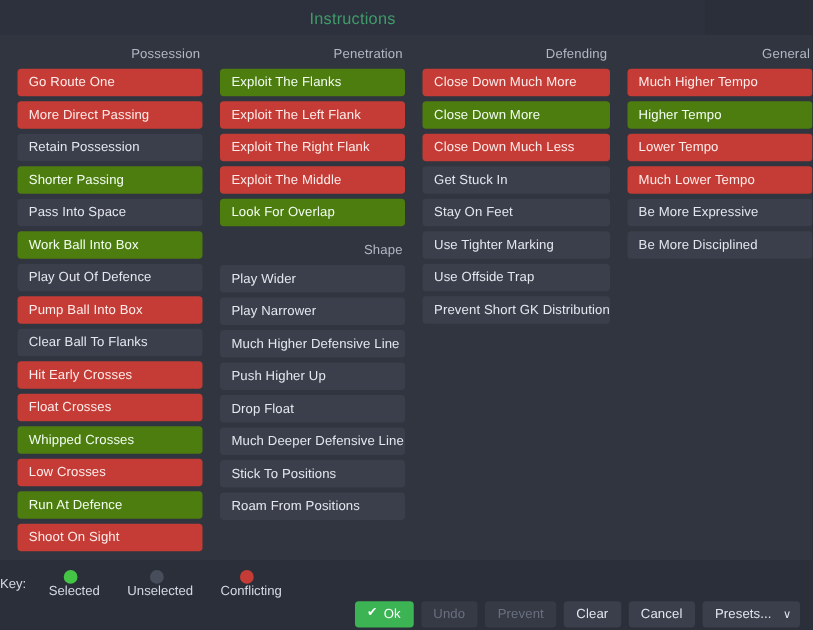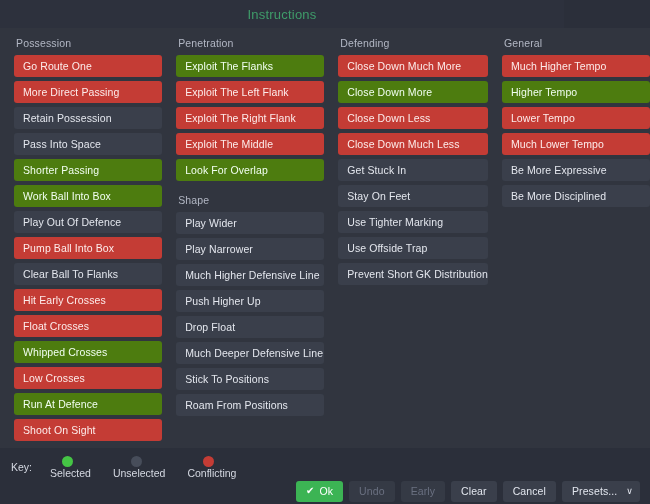--- a/index.html
+++ b/index.html
@@ -56,20 +56,21 @@
   .column {
     width: 156px;
     margin-left: 14px;
     box-sizing: border-box;
   }
   .col-head {
     font-size: 10.5px;
     color: #b2b7c4;
     padding: 3px 2px 6px 2px;
     letter-spacing: .15px;
+    text-align: right;
   }
   .col-head.inline-head {
     padding-top: 9px;
   }
   .item {
     height: 22px;
     margin-bottom: 4px;
     border-radius: 3px;
     background: #3a3f4b;
     color: #e4e7ee;
@@ -92,21 +93,20 @@
   }
 
   
   .legend {
     position: absolute;
     left: 0; top: 456px;
     width: 650px;
     height: 22px;
     display: flex;
     align-items: center;
-    padding-left: 11px;
     box-sizing: border-box;
     font-size: 10.5px;
     color: #d5d9e2;
   }
   .legend-label {
     margin-right: 18px;
     color: #d5d9e2;
   }
   .legend-entry {
     display: flex;
@@ -187,22 +187,22 @@
     <div class="title">Instructions</div>
   </div>
 
   <div class="panel">
     <div class="columns" id="columns">
         <div class="column">
           <div class="col-head">Possession</div>
           <div class="item conflicting">Go Route One</div>
           <div class="item conflicting">More Direct Passing</div>
           <div class="item unselected">Retain Possession</div>
+          <div class="item selected">Shorter Passing</div>
           <div class="item unselected">Pass Into Space</div>
-          <div class="item selected">Shorter Passing</div>
           <div class="item selected">Work Ball Into Box</div>
           <div class="item unselected">Play Out Of Defence</div>
           <div class="item conflicting">Pump Ball Into Box</div>
           <div class="item unselected">Clear Ball To Flanks</div>
           <div class="item conflicting">Hit Early Crosses</div>
           <div class="item conflicting">Float Crosses</div>
           <div class="item selected">Whipped Crosses</div>
           <div class="item conflicting">Low Crosses</div>
           <div class="item selected">Run At Defence</div>
           <div class="item conflicting">Shoot On Sight</div>
@@ -221,21 +221,20 @@
           <div class="item unselected">Push Higher Up</div>
           <div class="item unselected">Drop Float</div>
           <div class="item unselected">Much Deeper Defensive Line</div>
           <div class="item unselected">Stick To Positions</div>
           <div class="item unselected">Roam From Positions</div>
         </div>
         <div class="column">
           <div class="col-head">Defending</div>
           <div class="item conflicting">Close Down Much More</div>
           <div class="item selected">Close Down More</div>
-          <div class="item conflicting">Close Down Less</div>
           <div class="item conflicting">Close Down Much Less</div>
           <div class="item unselected">Get Stuck In</div>
           <div class="item unselected">Stay On Feet</div>
           <div class="item unselected">Use Tighter Marking</div>
           <div class="item unselected">Use Offside Trap</div>
           <div class="item unselected">Prevent Short GK Distribution</div>
         </div>
         <div class="column">
           <div class="col-head">General</div>
           <div class="item conflicting">Much Higher Tempo</div>
@@ -268,21 +267,21 @@
 
   <div class="footer" id="footer">
       <button class="btn primary">
         <span class="check">✔</span>
         <span>Ok</span>
       </button>
       <button class="btn disabled">
         <span>Undo</span>
       </button>
       <button class="btn disabled">
-        <span>Early</span>
+        <span>Prevent</span>
       </button>
       <button class="btn">
         <span>Clear</span>
       </button>
       <button class="btn">
         <span>Cancel</span>
       </button>
       <button class="btn dropdown">
         <span>Presets...</span>
         <span class="caret">∨</span>

